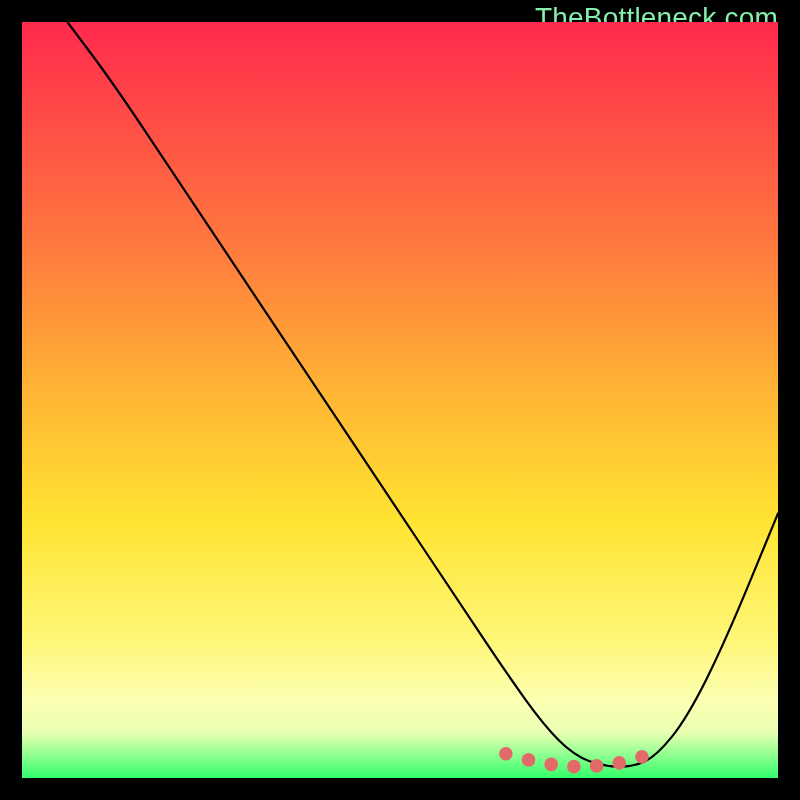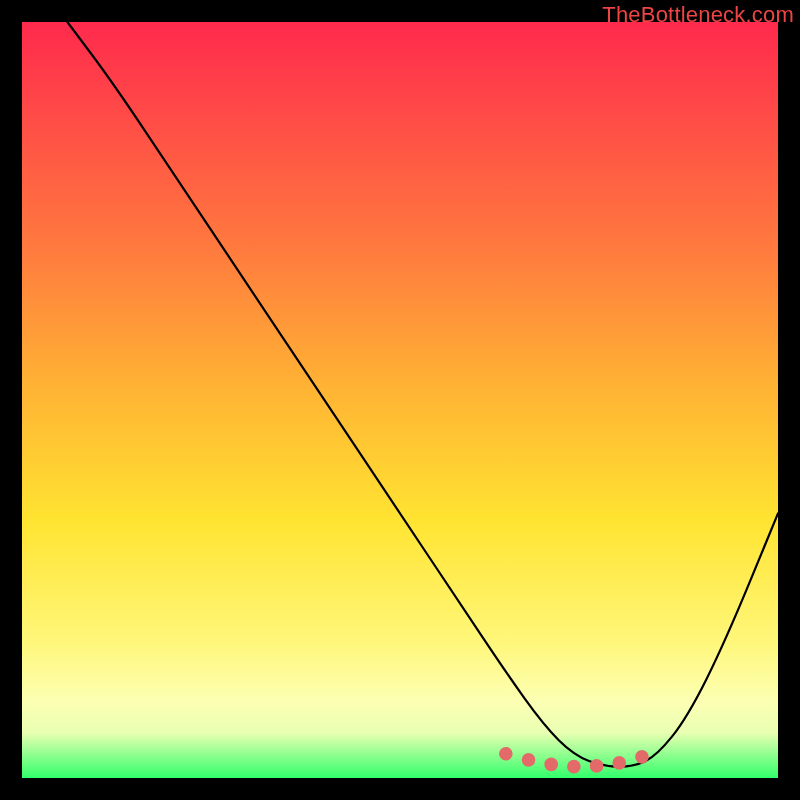--- a/index.html
+++ b/index.html
@@ -39,23 +39,23 @@
   svg.curve {
     position: absolute;
     left: 0; top: 0;
     width: 100%;
     height: 100%;
     overflow: visible;
   }
   .watermark {
     position: absolute;
     top: 2px;
-    right: 6px;
-    color: #ef4444;
-    font-size: 22px;
+    right: 22px;
+    color: #86efac;
+    font-size: 28px;
     letter-spacing: 0.2px;
     font-weight: 500;
   }
 </style>
 </head>
 <body>
 
 <div class="watermark">TheBottleneck.com</div>
 
 <div class="frame">

